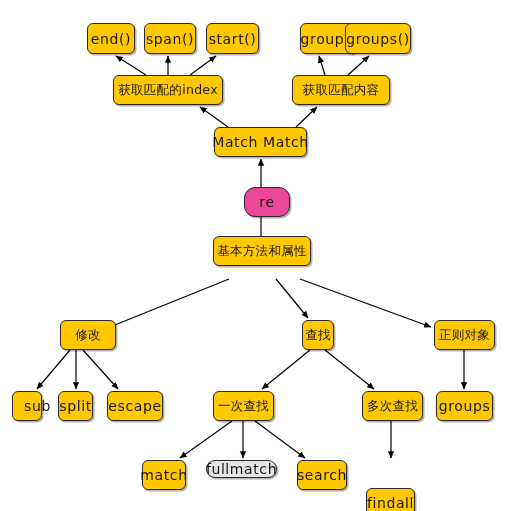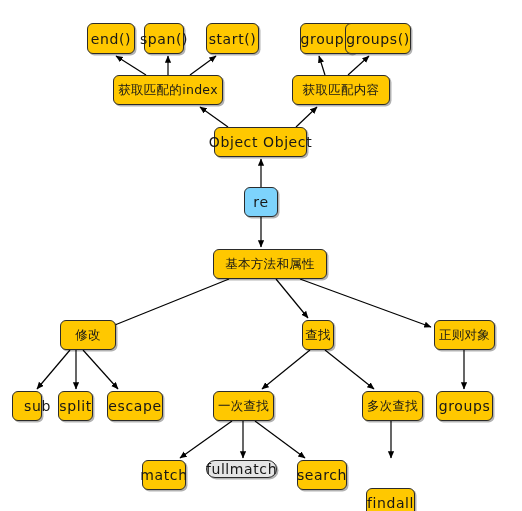--- a/index.html
+++ b/index.html
@@ -82,45 +82,45 @@
         <line x1="232" y1="421" x2="180" y2="458" stroke="#000000" stroke-width="1.2" marker-end="url(#arrowhead)"></line>
         <line x1="243" y1="421" x2="243" y2="458" stroke="#000000" stroke-width="1.2" marker-end="url(#arrowhead)"></line>
         <line x1="255" y1="421" x2="305" y2="458" stroke="#000000" stroke-width="1.2" marker-end="url(#arrowhead)"></line>
         <line x1="391" y1="421" x2="391" y2="458" stroke="#000000" stroke-width="1.2" marker-end="url(#arrowhead)"></line>
       </g>
   </svg>
   <div id="node-layer">
       <div class="node mono" style="left: 87px; top: 23px; width: 48px; height: 31px; background: rgb(255, 200, 0); border-color: rgb(43, 43, 43);">
         <span>end()</span>
       </div>
-      <div class="node mono" style="left: 144px; top: 23px; width: 40px; height: 31px; background: rgb(255, 200, 0); border-color: rgb(43, 43, 43);">
+      <div class="node mono" style="left: 144px; top: 23px; width: 52px; height: 31px; background: rgb(255, 200, 0); border-color: rgb(43, 43, 43);">
         <span>span()</span>
       </div>
       <div class="node mono" style="left: 206px; top: 23px; width: 53px; height: 31px; background: rgb(255, 200, 0); border-color: rgb(43, 43, 43);">
         <span>start()</span>
       </div>
       <div class="node mono" style="left: 300px; top: 23px; width: 57px; height: 31px; background: rgb(255, 200, 0); border-color: rgb(43, 43, 43);">
         <span>group()</span>
       </div>
       <div class="node mono" style="left: 345px; top: 23px; width: 66px; height: 31px; background: rgb(255, 200, 0); border-color: rgb(43, 43, 43);">
         <span>groups()</span>
       </div>
       <div class="node cjk" style="left: 113px; top: 75px; width: 110px; height: 30px; background: rgb(255, 200, 0); border-color: rgb(43, 43, 43);">
         <span>获取匹配的index</span>
       </div>
       <div class="node cjk" style="left: 292px; top: 75px; width: 98px; height: 30px; background: rgb(255, 200, 0); border-color: rgb(43, 43, 43);">
         <span>获取匹配内容</span>
       </div>
       <div class="node mono" style="left: 214px; top: 127px; width: 93px; height: 30px; background: rgb(255, 200, 0); border-color: rgb(43, 43, 43);">
-        <span>Object Object</span>
+        <span>Match Match</span>
       </div>
-      <div class="node mono" style="left: 244px; top: 187px; width: 34px; height: 30px; background: #7dd3fc; border-color: rgb(43, 43, 43);">
+      <div class="node mono" style="left: 244px; top: 187px; width: 46px; height: 30px; background: #ec4899; border-color: rgb(43, 43, 43); border-radius: 11px;">
         <span>re</span>
       </div>
-      <div class="node cjk" style="left: 213px; top: 249px; width: 114px; height: 30px; background: rgb(255, 200, 0); border-color: rgb(43, 43, 43);">
+      <div class="node cjk" style="left: 213px; top: 236px; width: 98px; height: 30px; background: rgb(255, 200, 0); border-color: rgb(43, 43, 43);">
         <span>基本方法和属性</span>
       </div>
       <div class="node cjk" style="left: 60px; top: 320px; width: 56px; height: 30px; background: rgb(255, 200, 0); border-color: rgb(43, 43, 43);">
         <span>修改</span>
       </div>
       <div class="node cjk" style="left: 302px; top: 320px; width: 32px; height: 30px; background: rgb(255, 200, 0); border-color: rgb(43, 43, 43);">
         <span>查找</span>
       </div>
       <div class="node cjk" style="left: 434px; top: 320px; width: 61px; height: 30px; background: rgb(255, 200, 0); border-color: rgb(43, 43, 43);">
         <span>正则对象</span>

